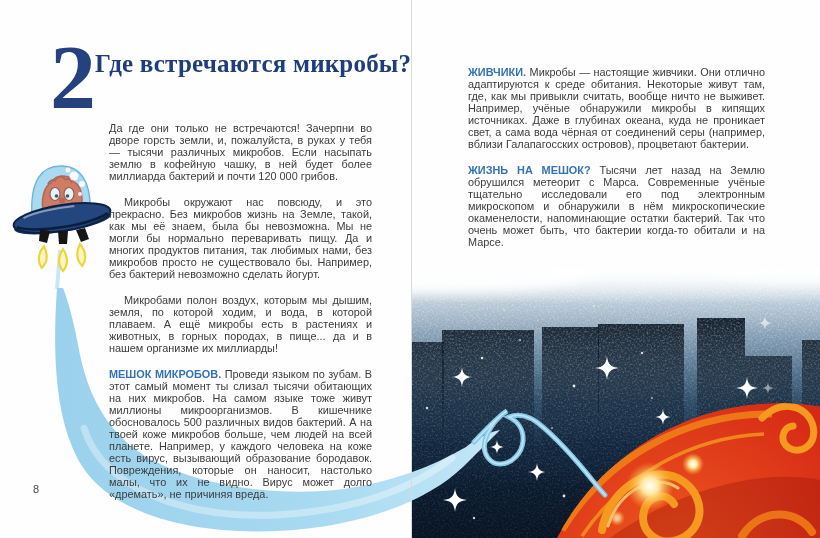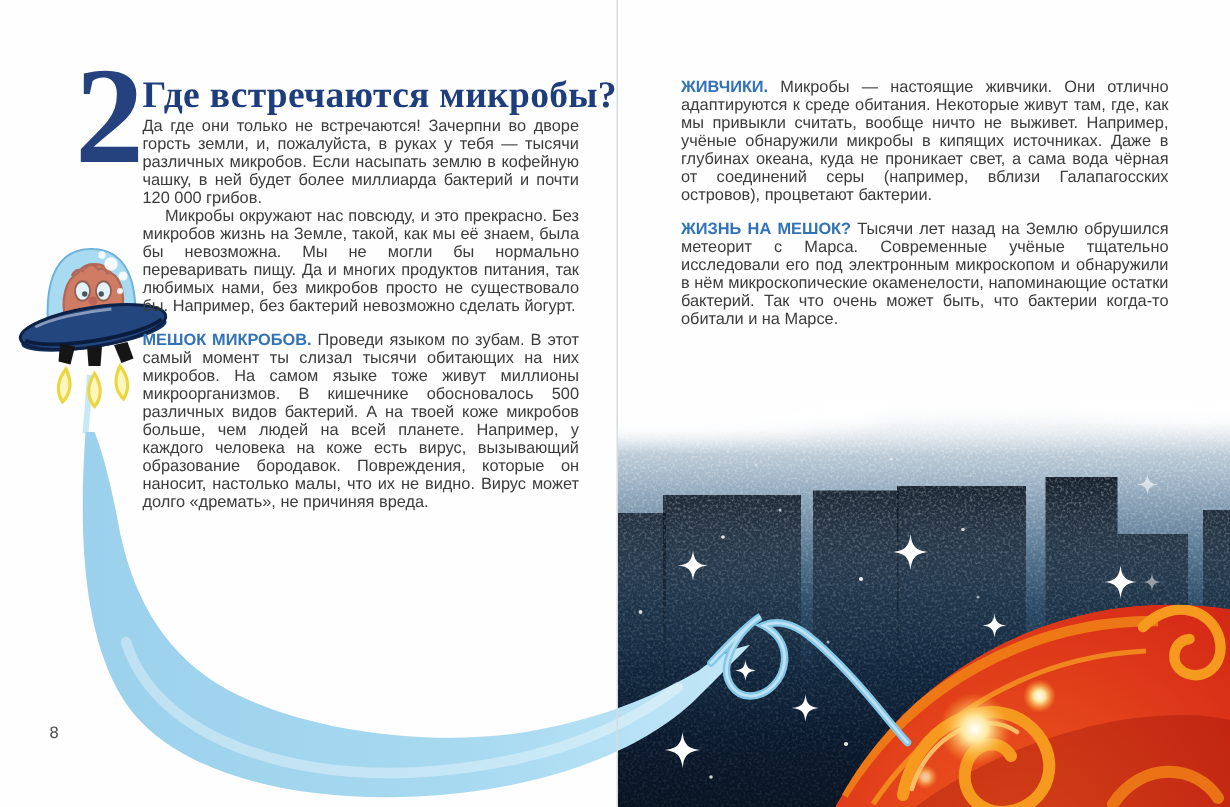--- a/index.html
+++ b/index.html
@@ -5,23 +5,23 @@
   html,body{margin:0;padding:0;background:#ffffff;}
   .spread{position:relative;width:820px;height:538px;background:#fefefe;overflow:hidden;
           font-family:"Liberation Sans",sans-serif;}
   .gutter{position:absolute;left:411px;top:0;width:1px;height:538px;background:#d7dbde;}
   .chapter-num{position:absolute;left:50px;top:40px;font-family:"Liberation Serif",serif;
           font-weight:bold;font-size:92px;line-height:0.82;color:#25417e;}
   .page-title{position:absolute;left:95px;top:50px;font-family:"Liberation Serif",serif;
           font-weight:bold;font-size:25px;color:#1e3d7c;letter-spacing:0.2px;}
   .textcol{position:absolute;font-size:10.9px;line-height:12px;color:#3c3c3c;
           text-align:justify;}
-  .textcol-left{left:95px;top:78px;width:291px;}
+  .textcol-left{left:95px;top:108px;width:291px;}
   .textcol-right{left:454px;top:52px;width:325px;}
-  .para{margin:0;}
+  .para{margin:14px;}
   .para.indent{text-indent:15px;}
   .para.sect{margin-top:11px;}
   .lead{color:#3273b8;font-weight:bold;}
   .pagenum{position:absolute;left:33px;top:483px;font-size:11px;color:#4a4a4a;}
   .illus{position:absolute;pointer-events:none;}
   #sky-wrap{left:412px;top:268px;width:408px;height:270px;}
   #ufo-wrap{left:6px;top:156px;width:112px;height:140px;}
   #swoosh-wrap{left:0;top:0;width:820px;height:538px;}
 </style>
 </head>
@@ -205,20 +205,21 @@
   </svg>
 
   <div class="gutter"></div>
 
   <div class="chapter-num">2</div>
   <h1 class="page-title" style="margin:0;">Где встречаются микробы?</h1>
 
   <div class="textcol textcol-left">
     <p class="para"><span>Да где они только не встречаются! Зачерпни во дворе горсть земли, и, пожалуйста, в руках у тебя — тысячи различных микробов. Если насыпать землю в кофейную чашку, в ней будет более миллиарда бактерий и почти 120 000 грибов.</span></p>
     <p class="para indent"><span>Микробы окружают нас повсюду, и это прекрасно. Без микробов жизнь на Земле, такой, как мы её знаем, была бы невозможна. Мы не могли бы нормально переваривать пищу. Да и многих продуктов питания, так любимых нами, без микробов просто не существовало бы. Например, без бактерий невозможно сделать йогурт.</span></p>
+    <p class="para indent"><span>Микробами полон воздух, которым мы дышим, земля, по которой ходим, и вода, в которой плаваем. А ещё микробы есть в растениях и животных, в горных породах, в пище... да и в нашем организме их миллиарды!</span></p>
     <p class="para sect"><span class="lead">МЕШОК МИКРОБОВ.</span><span> Проведи языком по зубам. В этот самый момент ты слизал тысячи обитающих на них микробов. На самом языке тоже живут миллионы микроорганизмов. В кишечнике обосновалось 500 различных видов бактерий. А на твоей коже микробов больше, чем людей на всей планете. Например, у каждого человека на коже есть вирус, вызывающий образование бородавок. Повреждения, которые он наносит, настолько малы, что их не видно. Вирус может долго «дремать», не причиняя вреда.</span></p>
   </div>
 
   <div class="textcol textcol-right">
     <p class="para"><span class="lead">ЖИВЧИКИ.</span><span> Микробы — настоящие живчики. Они отлично адаптируются к среде обитания. Некоторые живут там, где, как мы привыкли считать, вообще ничто не выживет. Например, учёные обнаружили микробы в кипящих источниках. Даже в глубинах океана, куда не проникает свет, а сама вода чёрная от соединений серы (например, вблизи Галапагосских островов), процветают бактерии.</span></p>
     <p class="para sect"><span class="lead">ЖИЗНЬ НА МЕШОК?</span><span> Тысячи лет назад на Землю обрушился метеорит с Марса. Современные учёные тщательно исследовали его под электронным микроскопом и обнаружили в нём микроскопические окаменелости, напоминающие остатки бактерий. Так что очень может быть, что бактерии когда-то обитали и на Марсе.</span></p>
   </div>
 
   <div class="pagenum">8</div>
 </div>

